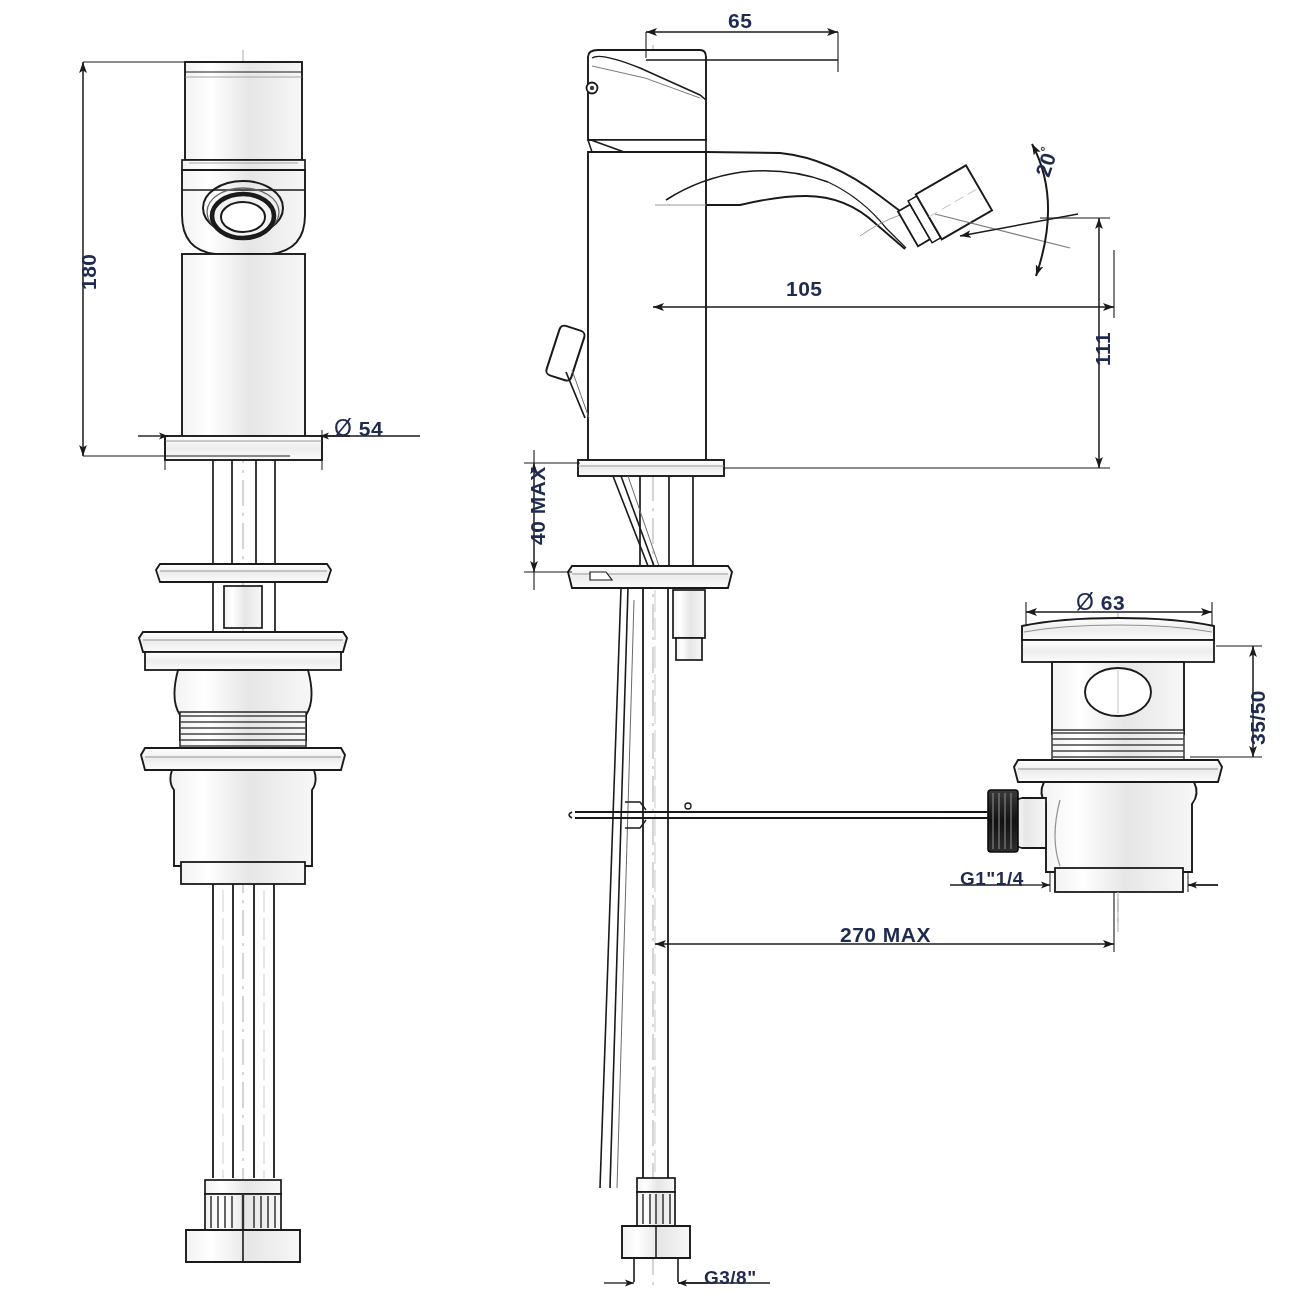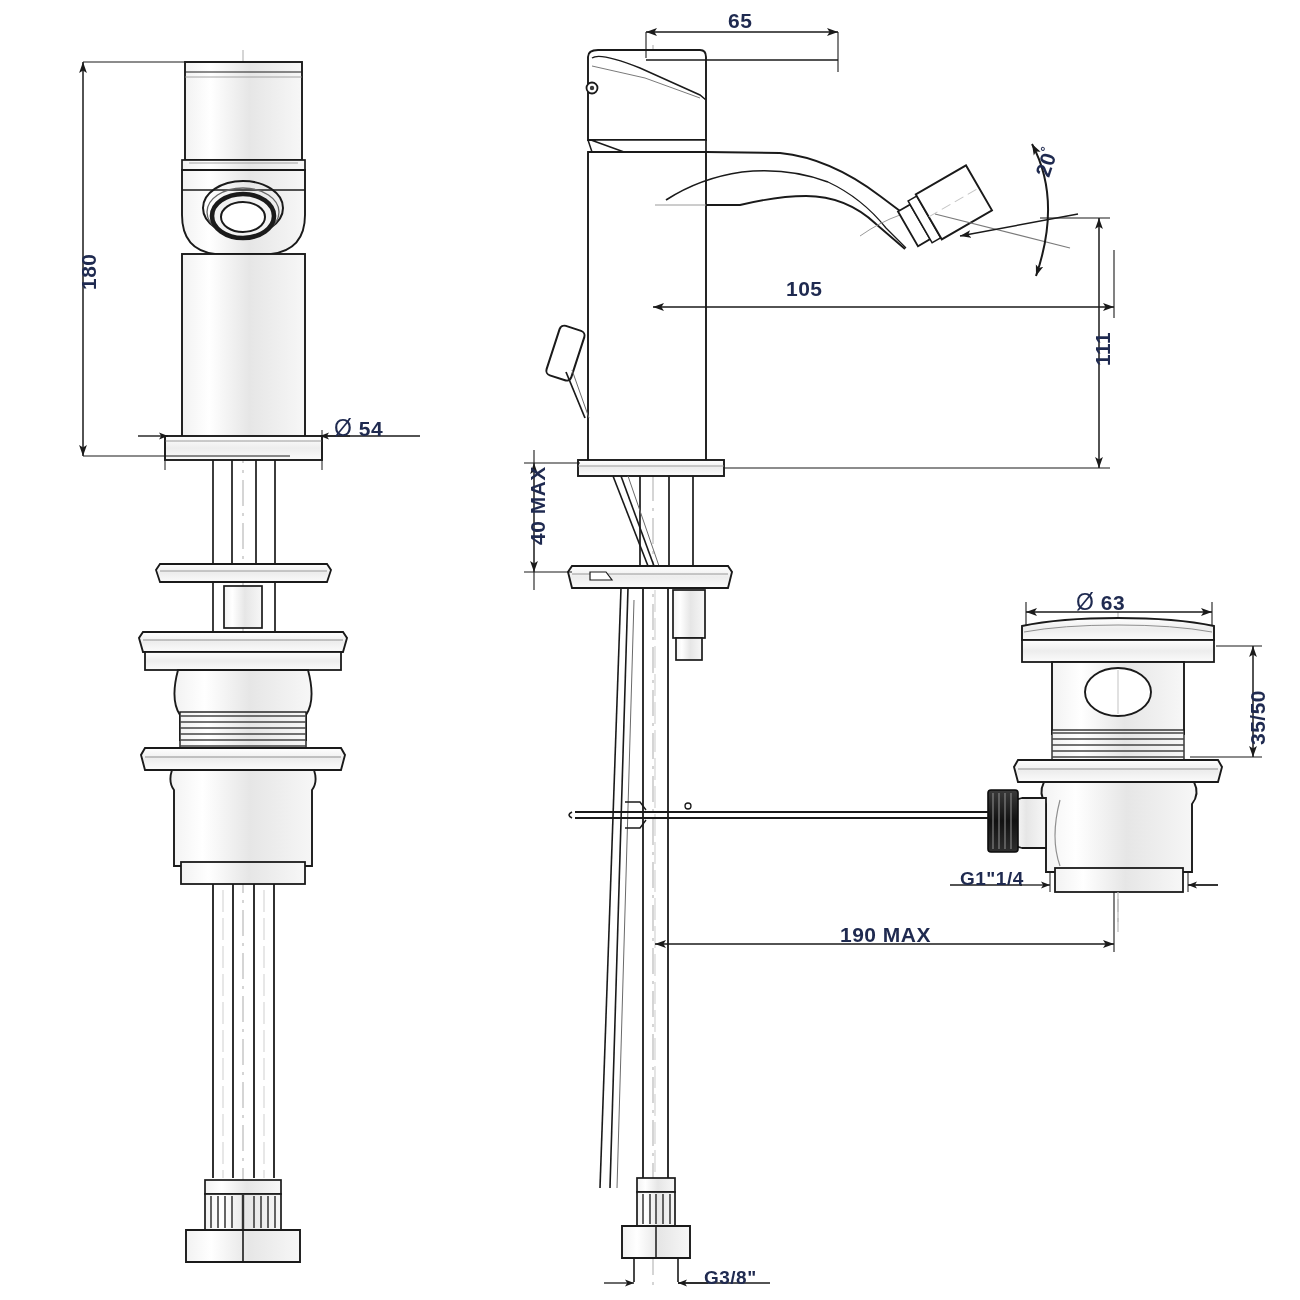--- a/index.html
+++ b/index.html
@@ -389,17 +389,17 @@
   <div class="deg-text" style="left:1030px; top:172px;"><span>20</span><span class="unit">°</span></div>
 
   <div class="dim-text vert" style="left:527px; top:545px;">40 MAX</div>
 
   <div class="dim-text" style="left:1028px; top:591px;margin-left:48px;"><span class="dia-glyph">Ø</span> <span>63</span></div>
 
   <div class="dim-text vert" style="left:1247px; top:745px;">35/50</div>
 
   <div class="dim-text sm" style="left:960px; top:869px;">G1"1/4</div>
 
-  <div class="dim-text" style="left:840px; top:924px;">190 MAX</div>
+  <div class="dim-text" style="left:840px; top:924px;">270 MAX</div>
 
   <div class="dim-text sm" style="left:704px; top:1268px;">G3/8"</div>
 
 </div>
 
 </body></html>

